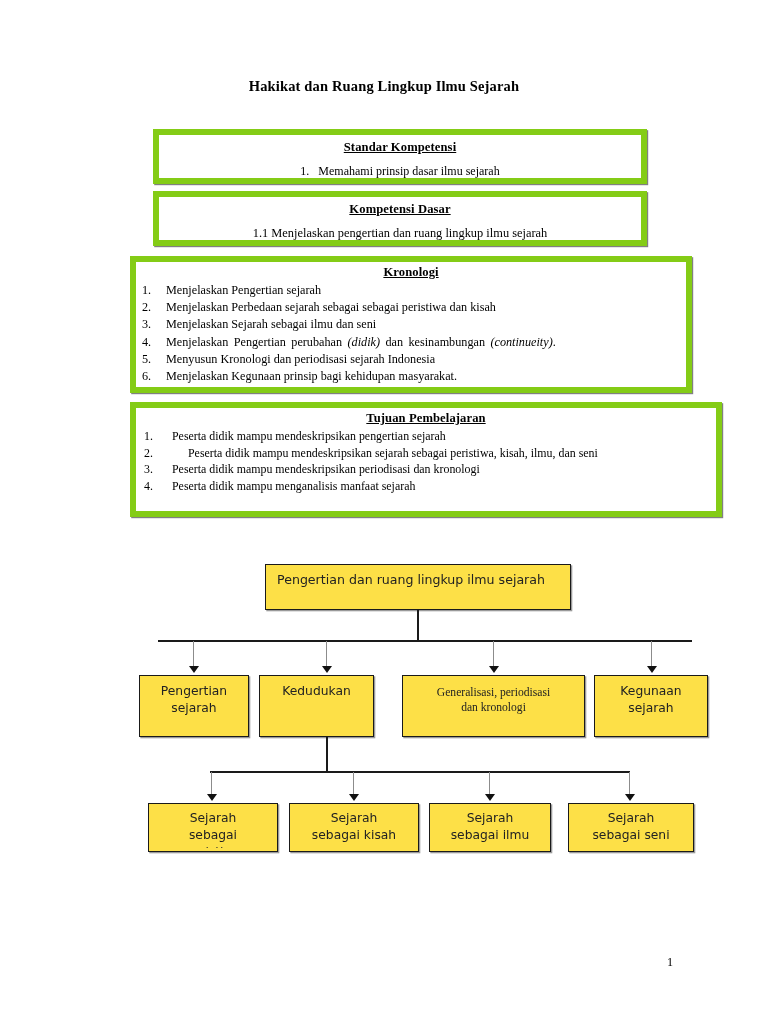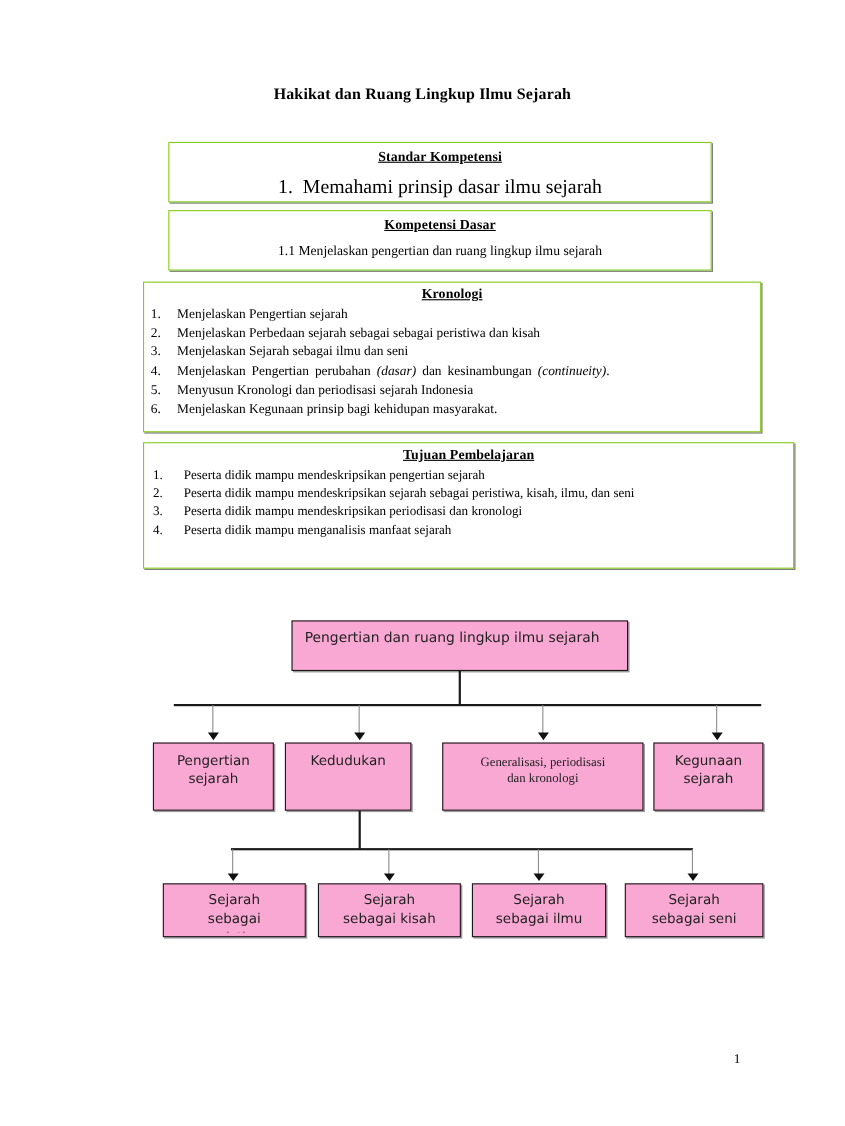--- a/index.html
+++ b/index.html
@@ -32,41 +32,41 @@
     text-align: center;
     font-family: "Liberation Serif", serif;
     font-weight: bold;
     font-size: 14.5px;
     letter-spacing: 0.15px;
   }
 
   
   .sec-box {
     position: absolute;
-    border: 1px solid #84cc16;
+    border: 6px solid #84cc16;
     box-sizing: border-box;
     background: #ffffff;
     box-shadow: 1.2px 1.2px 0 #808080;
   }
   .sec-head {
     text-align: center;
     font-weight: bold;
     text-decoration: underline;
     font-size: 12.6px;
     font-family: "Liberation Serif", serif;
     letter-spacing: 0.1px;
   }
 
   
   #box-standar { left: 153px; top: 129px; width: 494px; height: 55px; }
   #box-standar .sec-head { margin-top: 5px; }
   #box-standar .sk-item {
     margin-top: 9px;
     text-align: center;
-    font-size: 18px;
+    font-size: 12px;
   }
   #box-standar .sk-num { margin-right: 9px; }
 
   
   #box-kd { left: 153px; top: 191px; width: 494px; height: 55px; }
   #box-kd .sec-head { margin-top: 5px; }
   #box-kd .kd-item {
     margin-top: 9px;
     text-align: center;
     font-size: 12.4px;
@@ -101,21 +101,21 @@
   }
   #box-indikator ol.num-list { margin-top: 2px; margin-left: 2px; }
   #box-indikator ol.num-list > li { line-height: 17.2px; }
   #box-tujuan ol.num-list { margin-top: 2px; margin-left: 4px; }
   #box-tujuan ol.num-list > li {
     padding-left: 32px;
     line-height: 16.6px;
     font-size: 11.9px;
   }
   .justify-li { text-align: justify; padding-right: 6px; }
-  .justify-li > .li-body { display: block; }
+  .justify-li > .li-body { display: block; margin-left: 16px; }
   .spread {
     display: inline;
     word-spacing: 2.4px;
   }
   .ital { font-style: italic; }
 
   
   .flow-title {
     position: absolute;
     left: 0;
@@ -125,21 +125,21 @@
     font-weight: bold;
     text-decoration: underline;
     font-size: 12.6px;
     font-family: "Liberation Serif", serif;
   }
 
   .node {
     position: absolute;
     border: 1px solid #1a1a1a;
     box-sizing: border-box;
-    background: #f9a8d4;
+    background: #fde047;
     box-shadow: 1.3px 1.3px 0 #9a9a9a;
     font-family: "DejaVu Sans", sans-serif;
     font-size: 12.3px;
     line-height: 17px;
     color: #222222;
     overflow: hidden;
   }
   .node .node-label {
     display: block;
     white-space: pre-line;
@@ -158,21 +158,21 @@
   .lvl2 { top: 675px; height: 62px; padding-top: 7px; text-align: center; }
   #node-pengertian { left: 139px; width: 110px; }
   #node-kedudukan  { left: 259px; width: 115px; }
   #node-generalisasi {
     left: 402px; width: 183px;
     font-family: "Liberation Serif", serif;
     font-size: 11.6px;
     line-height: 15px;
     padding-top: 9px;
   }
-  #node-kegunaan   { left: 594px; width: 100px; }
+  #node-kegunaan   { left: 594px; width: 114px; }
 
   
   .lvl3 { top: 803px; height: 49px; padding-top: 6px; text-align: center; }
   #node-peristiwa { left: 148px; width: 130px; }
   #node-kisah     { left: 289px; width: 130px; }
   #node-ilmu      { left: 429px; width: 122px; }
   #node-seni      { left: 568px; width: 126px; }
 
   
   .vline {
@@ -264,21 +264,21 @@
       <li>
         <span class="li-num">1.</span><span class="li-body">Menjelaskan Pengertian sejarah</span>
       </li>
       <li>
         <span class="li-num">2.</span><span class="li-body">Menjelaskan Perbedaan sejarah sebagai sebagai peristiwa dan kisah</span>
       </li>
       <li>
         <span class="li-num">3.</span><span class="li-body">Menjelaskan Sejarah sebagai ilmu dan seni</span>
       </li>
       <li>
-        <span class="li-num">4.</span><span class="li-body"><span class="spread">Menjelaskan Pengertian  perubahan </span><span class="ital">(dasar)</span><span class="spread"> dan   kesinambungan </span><span class="ital">(continueity)</span><span>.</span></span>
+        <span class="li-num">4.</span><span class="li-body"><span class="spread">Menjelaskan Pengertian  perubahan </span><span class="ital">(didik)</span><span class="spread"> dan   kesinambungan </span><span class="ital">(continueity)</span><span>.</span></span>
       </li>
       <li>
         <span class="li-num">5.</span><span class="li-body">Menyusun Kronologi dan periodisasi sejarah Indonesia</span>
       </li>
       <li>
         <span class="li-num">6.</span><span class="li-body">Menjelaskan Kegunaan prinsip bagi kehidupan masyarakat.</span>
       </li>
     </ol>
   </div>
 

